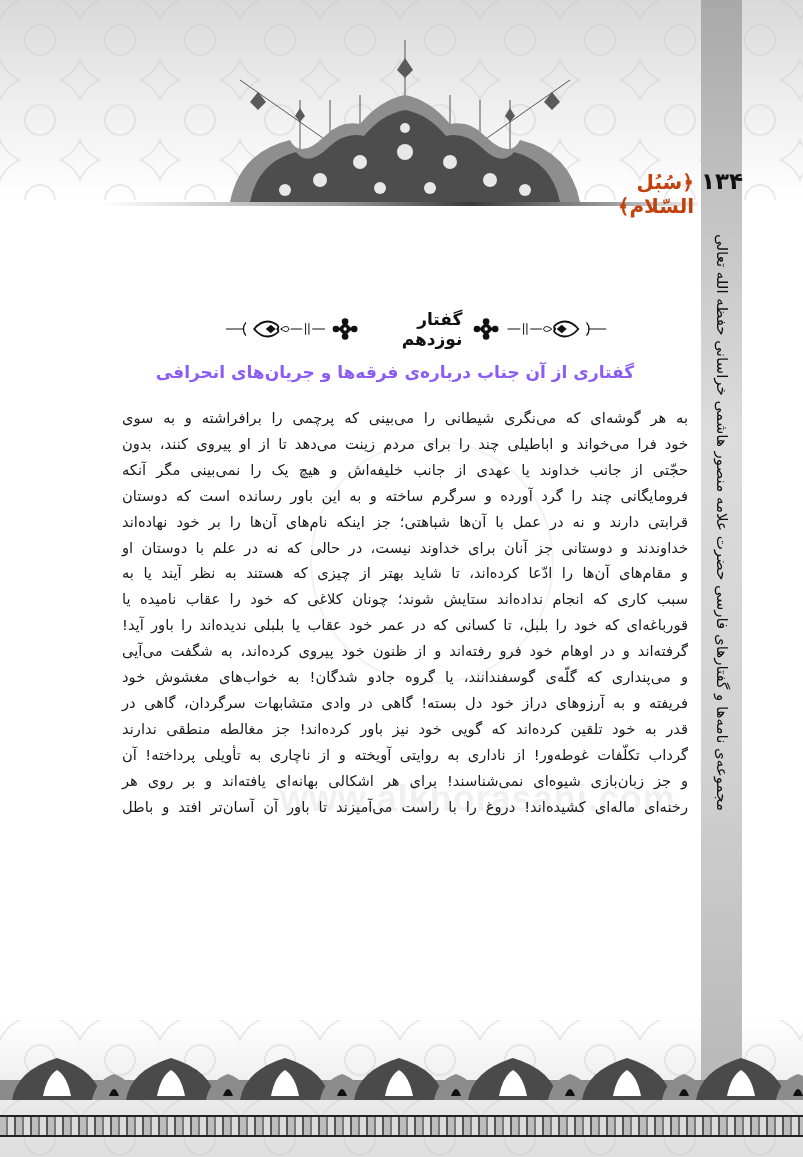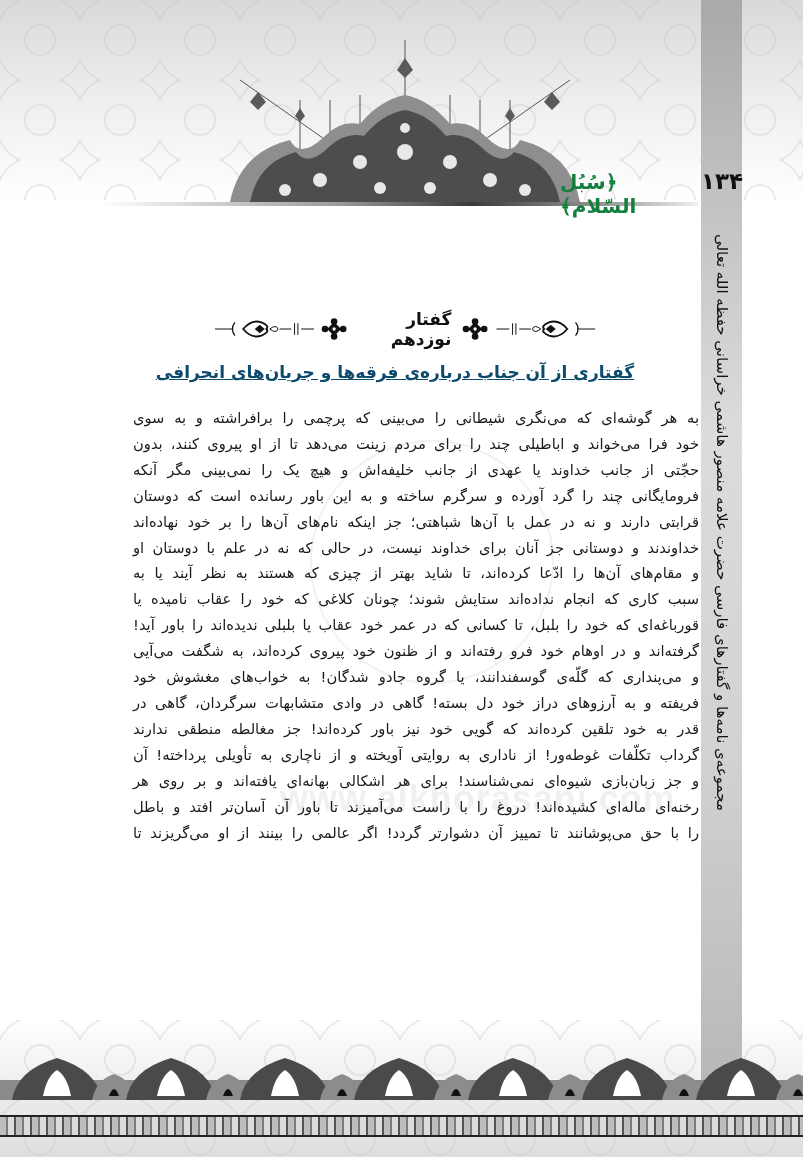--- a/index.html
+++ b/index.html
@@ -40,38 +40,38 @@
     background: linear-gradient(to right, rgba(255,255,255,0) 0%, #9a9a9a 40%, #3a3a3a 62%, #9a9a9a 85%, rgba(220,220,220,0.4) 100%);
   }
   .ornament {
     position: absolute; left: 230px; top: 40px; width: 350px; height: 162px;
   }
   .page-number {
     position: absolute; left: 703px; top: 168px; width: 40px; text-align: left;
     font-size: 23px; font-weight: bold; color: #111; direction: rtl;
   }
   .running-title {
-    position: absolute; left: 560px; top: 170px; width: 134px; text-align: left;
-    font-size: 20px; font-weight: bold; color: #15803d; direction: rtl;
+    position: absolute; left: 560px; top: 170px; width: 134px; text-align: right;
+    font-size: 20px; font-weight: bold; color: #c2410c; direction: rtl;
   }
   .chapter-header {
-    position: absolute; left: 215px; top: 312px; width: 380px; height: 34px;
+    position: absolute; left: 226px; top: 312px; width: 380px; height: 34px;
     display: flex; align-items: center; justify-content: center; gap: 6px;
   }
   .chapter-label {
     font-size: 17px; font-weight: bold; direction: rtl; color: #111; padding: 0 4px;
   }
   .knot { width: 34px; height: 30px; }
   .flourish { width: 120px; height: 28px; }
   .section-title {
     position: absolute; left: 100px; top: 362px; width: 590px; text-align: center;
-    direction: rtl; font-size: 17px; font-weight: bold; color: #0c4a6e; text-decoration: underline;
+    direction: rtl; font-size: 17px; font-weight: bold; color: #8b5cf6;
   }
   .body-text {
-    position: absolute; left: 133px; top: 405px; width: 566px;
+    position: absolute; left: 122px; top: 405px; width: 566px;
     direction: rtl; text-align: justify; font-size: 14.7px; line-height: 25.9px; color: #1a1a1a;
   }
   .body-text .line {
     display: block; text-align: justify; text-align-last: justify; white-space: nowrap;
   }
   .body-text .line.last { text-align-last: right; }
   .watermark {
     position: absolute; left: 310px; top: 440px; width: 240px; height: 240px;
     border-radius: 50%; border: 2px solid rgba(200,200,200,0.25);
   }
@@ -209,21 +209,20 @@
   <span class="line">و مقام‌های آن‌ها را ادّعا کرده‌اند، تا شاید بهتر از چیزی که هستند به نظر آیند یا به</span>
   <span class="line">سبب کاری که انجام نداده‌اند ستایش شوند؛ چونان کلاغی که خود را عقاب نامیده یا</span>
   <span class="line">قورباغه‌ای که خود را بلبل، تا کسانی که در عمر خود عقاب یا بلبلی ندیده‌اند را باور آید!</span>
   <span class="line">گرفته‌اند و در اوهام خود فرو رفته‌اند و از ظنون خود پیروی کرده‌اند، به شگفت می‌آیی</span>
   <span class="line">و می‌پنداری که گلّه‌ی گوسفندانند، یا گروه جادو شدگان! به خواب‌های مغشوش خود</span>
   <span class="line">فریفته و به آرزوهای دراز خود دل بسته! گاهی در وادی متشابهات سرگردان، گاهی در</span>
   <span class="line">قدر به خود تلقین کرده‌اند که گویی خود نیز باور کرده‌اند! جز مغالطه منطقی ندارند</span>
   <span class="line">گرداب تکلّفات غوطه‌ور! از ناداری به روایتی آویخته و از ناچاری به تأویلی پرداخته! آن</span>
   <span class="line">و جز زبان‌بازی شیوه‌ای نمی‌شناسند! برای هر اشکالی بهانه‌ای یافته‌اند و بر روی هر</span>
   <span class="line">رخنه‌ای ماله‌ای کشیده‌اند! دروغ را با راست می‌آمیزند تا باور آن آسان‌تر افتد و باطل</span>
-  <span class="line">را با حق می‌پوشانند تا تمییز آن دشوارتر گردد! اگر عالمی را بینند از او می‌گریزند تا</span>
 </div>
 
 <svg class="border-band" viewBox="0 0 803 50" preserveAspectRatio="none">
   <rect x="0" y="30" width="803" height="20" fill="#8a8a8a"></rect>
   <g id="arches">
       <path d="M12 50 Q17 20 57 8 Q97 20 102 50 Z" fill="#4a4a4a"></path>
       <path d="M43 46 Q47 26 57 20 Q67 26 71 46 Z" fill="#ffffff"></path>
       <path d="M92 50 Q96 30 114 24 Q132 30 136 50 Z" fill="#8c8c8c"></path>
       <path d="M109 46 Q114 32 119 46 Z" fill="#111"></path>
       <path d="M126 50 Q131 20 171 8 Q211 20 216 50 Z" fill="#4a4a4a"></path>

